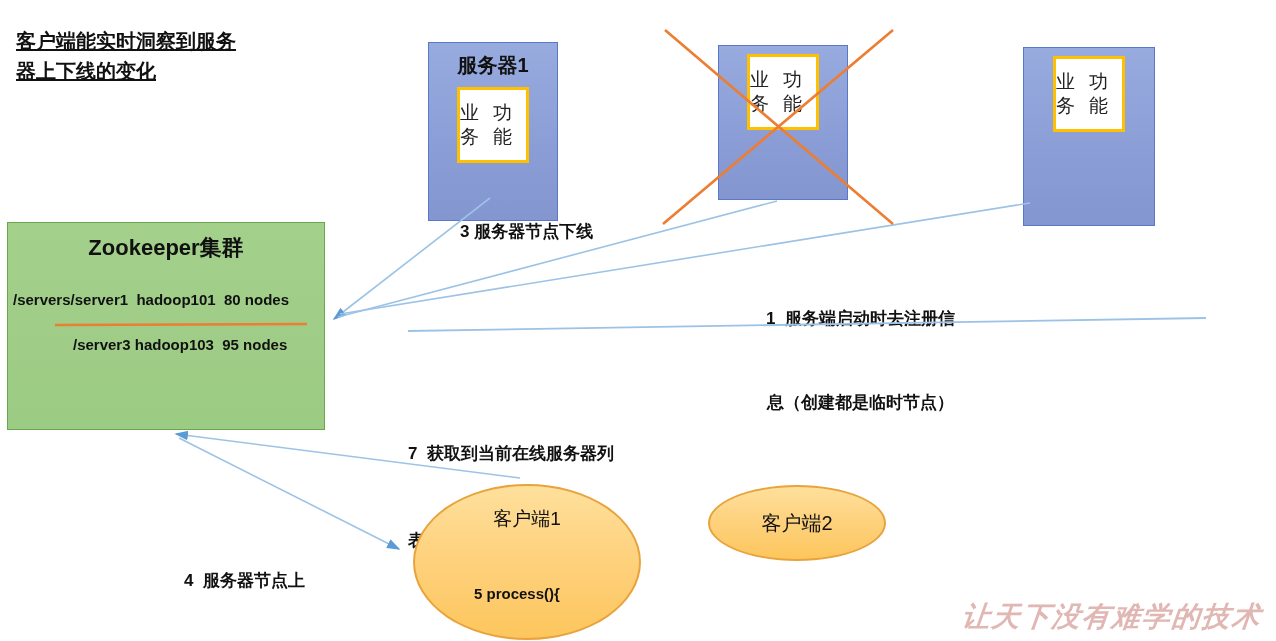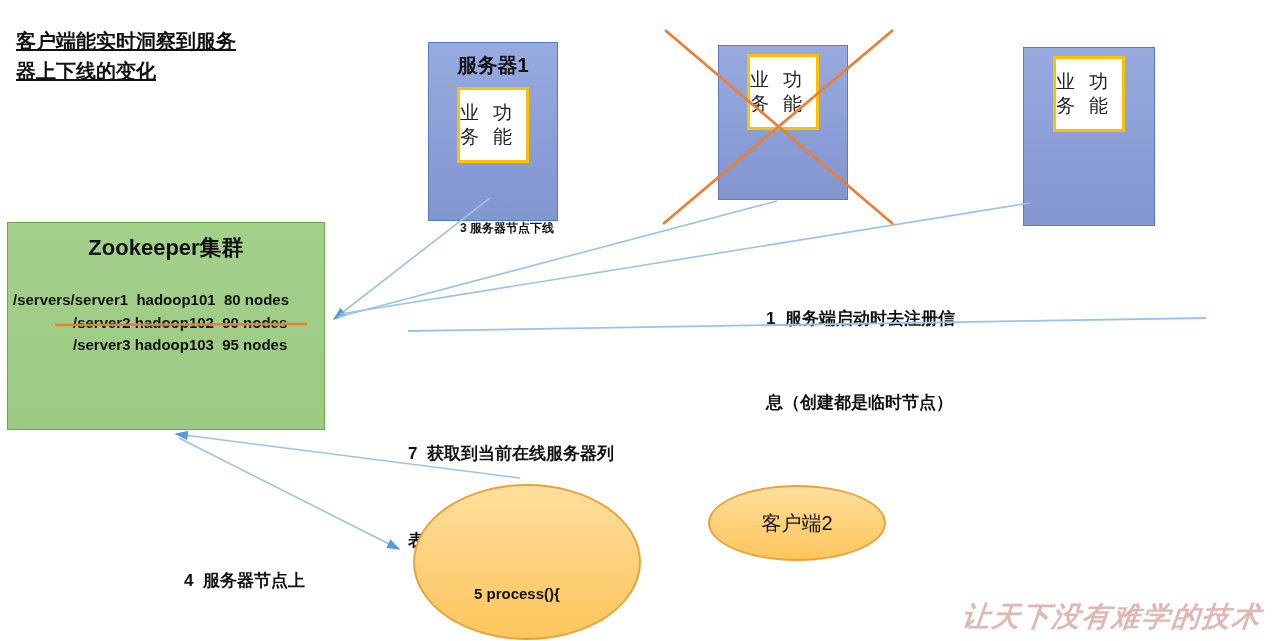--- a/index.html
+++ b/index.html
@@ -23,22 +23,22 @@
       background:linear-gradient(180deg,#a3d08b 0%,#9ccb84 100%);
       border:1.5px solid #6aa84f;box-sizing:border-box;}
   .zk-title{margin-top:10px;text-align:center;font-size:22px;font-weight:bold;color:#111;}
   .zk-node{position:absolute;font-size:15px;font-weight:bold;white-space:pre;color:#111;}
   .zk-node.n1{left:5px;top:68px;}
   .zk-node.n2{left:65px;top:91px;}
   .zk-node.n3{left:65px;top:113px;}
 
   
   .step{position:absolute;font-weight:bold;color:#111;white-space:pre;}
-  .step3{left:460px;top:220px;font-size:12px;}
-  .step1{left:766px;top:249px;font-size:17px;line-height:28px;}
+  .step3{left:460px;top:220px;font-size:17px;}
+  .step1{left:766px;top:249px;font-size:17px;line-height:28px;text-align:center;}
   .step2{left:408px;top:381px;font-size:17px;line-height:29px;}
   .step4{left:184px;top:516px;font-size:17px;line-height:26px;}
 
   
   .client{position:absolute;border-radius:50%;
           background:linear-gradient(180deg,#fee09c 0%,#fed27f 45%,#fdc65d 100%);
           border:2px solid #e8a33d;box-sizing:border-box;}
   .client1{left:413px;top:484px;width:228px;height:156px;}
   .client2{left:708px;top:485px;width:178px;height:76px;}
   .client3{left:1026px;top:485px;width:176px;height:76px;}
@@ -84,39 +84,39 @@
   <div class="server" style="left:1023px;top:47px;width:132px;">
     <div class="module">
       <span>业务</span>
       <span>功能</span>
     </div>
   </div>
 
   <div class="zk">
     <div class="zk-title">Zookeeper集群</div>
     <div class="zk-node n1">/servers/server1  hadoop101  80 nodes</div>
-    <div class="zk-node n2">/server2 hadoop102  90 nodes</div>
     <div class="zk-node n3">/server3 hadoop103  95 nodes</div>
   </div>
 
   <div class="step step3">3 服务器节点下线</div>
   <div class="step step1">
     <div>1  服务端启动时去注册信</div>
     <div>息（创建都是临时节点）</div>
   </div>
   <div class="step step2">
     <div>7  获取到当前在线服务器列</div>
     <div>表，并且注册监听</div>
   </div>
   <div class="step step4">
     <div>4  服务器节点上</div>
     
   </div>
 
   <div class="client client1">
+    <div class="client-title-big">客户端1</div>
     <div class="client-code">
       <div>5 process(){</div>
       
       
       
     </div>
   </div>
   <div class="client client2">
     <div class="client-title-center">客户端2</div>
   </div>

